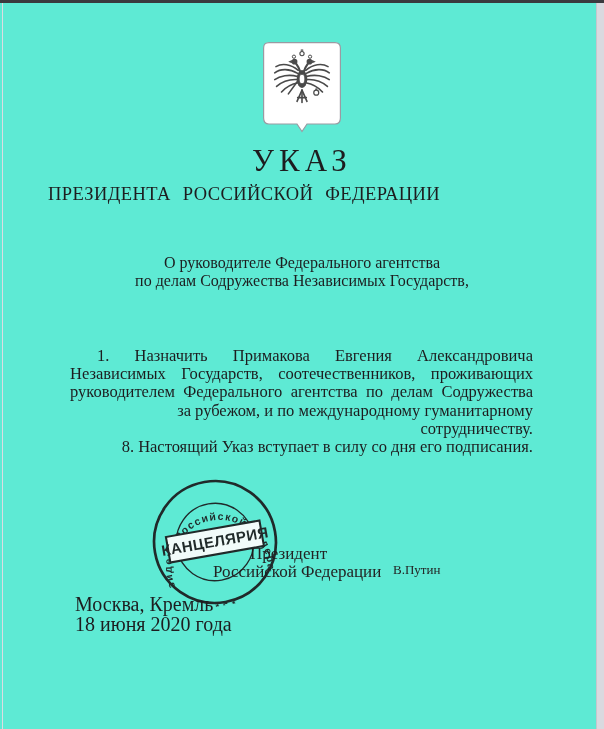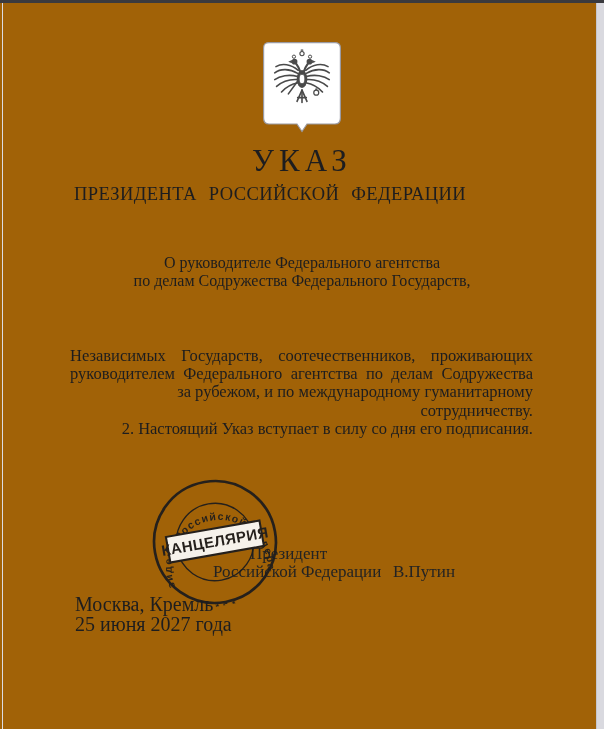--- a/index.html
+++ b/index.html
@@ -1,51 +1,51 @@
 <!DOCTYPE html>
 <html><head>
 <meta charset="utf-8">
 <style>
   html,body{margin:0;padding:0;background:#ffffff;}
   .canvas{
     position:relative;width:604px;height:729px;overflow:hidden;
-    background:#a16207;
+    background:#5eead4;
     font-family:"Liberation Serif","DejaVu Serif",serif;
     color:#232323;
   }
   .top-edge{position:absolute;left:0;top:0;width:604px;height:3px;background:#3a3a3e;}
   .left-edge{position:absolute;left:2px;top:3px;width:1px;height:726px;background:#dcdce2;}
   .right-strip{position:absolute;right:0;top:3px;width:7px;height:726px;background:#d9d9df;border-left:1px solid #c6c6cc;}
 
   .emblem-box{position:absolute;left:263px;top:42px;width:78px;height:91px;}
   .emblem-box svg{display:block;}
 
   .title{
     position:absolute;left:0;top:143px;width:604px;text-align:center;
     font-size:31px;letter-spacing:5px;color:#1d1d1f;
   }
   .subtitle{
     position:absolute;left:0;top:184px;width:488px;text-align:center;
-    font-size:18.5px;letter-spacing:0.4px;word-spacing:7px;color:#1d1d1f;padding-left:26px;
+    font-size:18.5px;letter-spacing:0.4px;word-spacing:7px;color:#1d1d1f;
   }
   .heading{
     position:absolute;left:30px;top:254px;width:544px;text-align:center;
     font-size:16px;font-weight:normal;line-height:17.5px;color:#1d1d1f;
   }
   .body-block{
     position:absolute;left:70px;top:347px;width:463px;
     font-size:16.5px;line-height:18.2px;color:#1d1d1f;
   }
   .jline{text-align:justify;text-align-last:justify;}
   .indent{text-indent:27px;}
   .plain{text-align:right;}
 
   .sig-post1{position:absolute;left:250px;top:544px;font-size:17px;}
   .sig-post2{position:absolute;left:213px;top:562px;font-size:17px;}
-  .sig-name{position:absolute;left:393px;top:562px;font-size:17px;}
+  .sig-name{position:absolute;left:393px;top:562px;font-size:13px;}
 
   .stamp{
     position:absolute;left:151px;top:478px;width:128px;height:128px;
     transform:rotate(-10deg);opacity:0.93;
   }
   .stamp text{font-family:"Liberation Sans","DejaVu Sans",sans-serif;font-weight:bold;}
 
   .footer{position:absolute;left:75px;top:595px;font-size:20px;line-height:19.5px;color:#1d1d1f;}
 </style>
 </head>
@@ -96,28 +96,29 @@
         <path d="M73,68 V65 M71,66.5 H75" stroke="#4a4a4a" stroke-width="1.4"></path>
       </g>
     </svg>
   </div>
 
   <div class="title">УКАЗ</div>
   <div class="subtitle">ПРЕЗИДЕНТА РОССИЙСКОЙ ФЕДЕРАЦИИ</div>
 
   <div class="heading">
     <div>О руководителе Федерального агентства</div>
-    <div>по делам Содружества Федерального Государств,</div>
+    <div>по делам Содружества Независимых Государств,</div>
   </div>
 
   <div class="body-block">
+    <div class="jline indent">1. Назначить Примакова Евгения Александровича</div>
     <div class="jline">Независимых Государств, соотечественников, проживающих</div>
     <div class="jline">руководителем Федерального агентства по делам Содружества</div>
     <div class="plain">за рубежом, и по международному гуманитарному сотрудничеству.</div>
-    <div class="plain indent">2. Настоящий Указ вступает в силу со дня его подписания.</div>
+    <div class="plain indent">8. Настоящий Указ вступает в силу со дня его подписания.</div>
   </div>
 
   <div class="sig-post1">Президент</div>
   <div class="sig-post2">Российской Федерации</div>
   <div class="sig-name">В.Путин</div>
 
   <svg class="stamp" viewBox="0 0 124 124">
     <defs>
       <path id="ringTop" d="M16.4,96.6 A46.5,46.5 0 1 1 107.6,96.6" fill="none"></path>
       <path id="ringBottom" d="M20.4,99 A44,44 0 0 0 103.6,99" fill="none"></path>
@@ -129,16 +130,16 @@
     </text>
     <text font-size="9.5" fill="#1c1c1e" letter-spacing="1">
       <textPath href="#ringBottom" startOffset="50%" text-anchor="middle">*  5  *</textPath>
     </text>
     <rect x="16" y="49" width="92" height="25" fill="#fdfdfd" stroke="#1c1c1e" stroke-width="2"></rect>
     <text x="62" y="66.5" font-size="14.5" fill="#1c1c1e" text-anchor="middle" letter-spacing="0.4" transform="scale(1,1)">КАНЦЕЛЯРИЯ</text>
   </svg>
 
   <div class="footer">
     <div>Москва, Кремль</div>
-    <div>25 июня 2027 года</div>
+    <div>18 июня 2020 года</div>
   </div>
 
 </div>
 
 </body></html>

